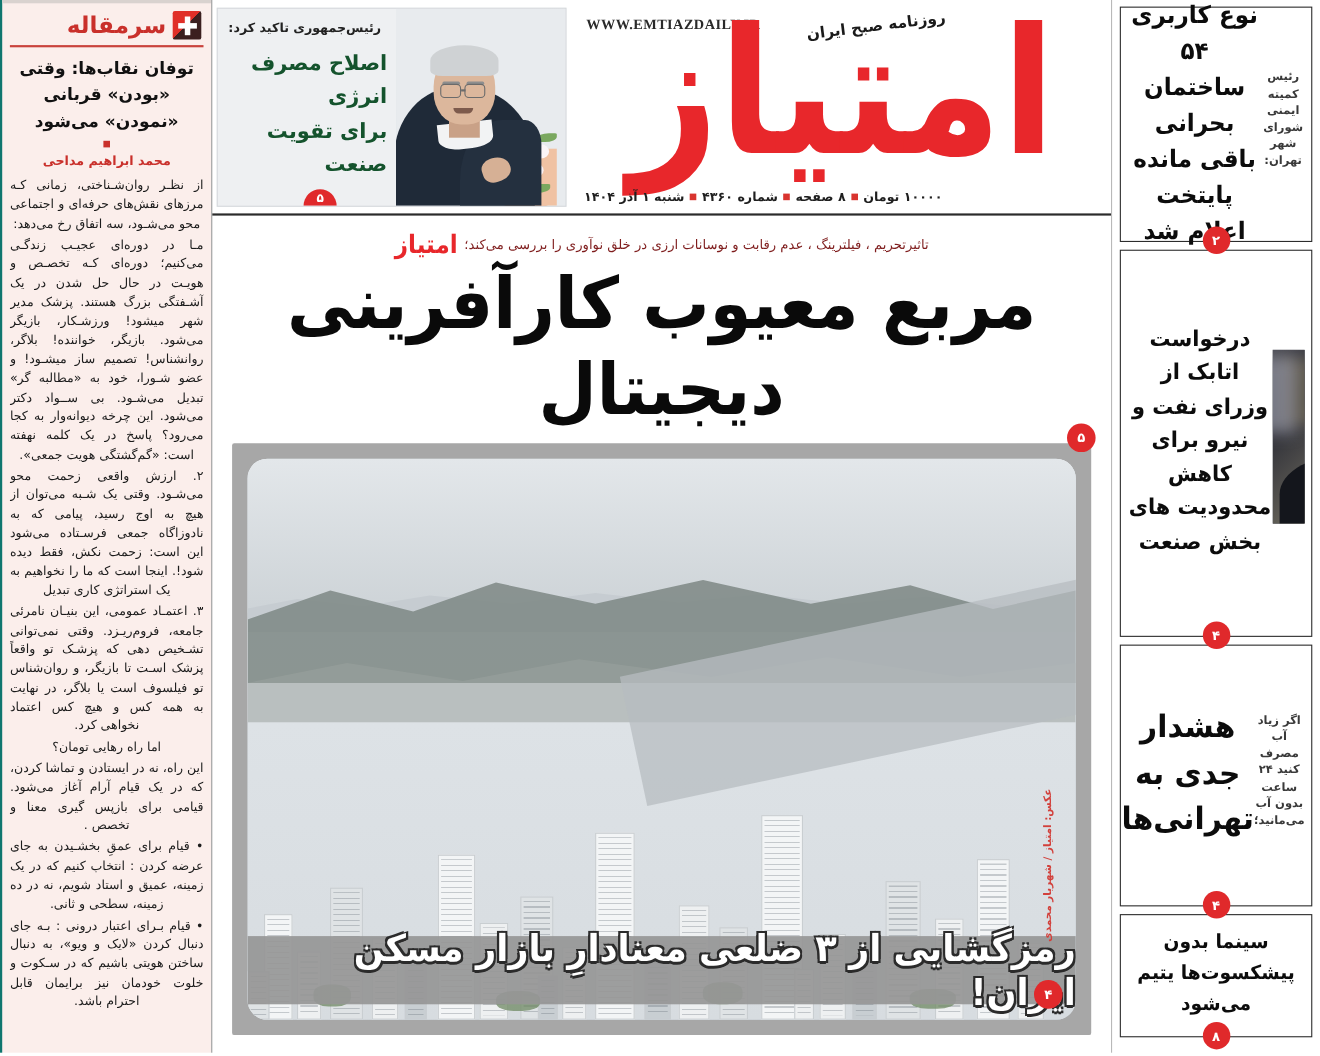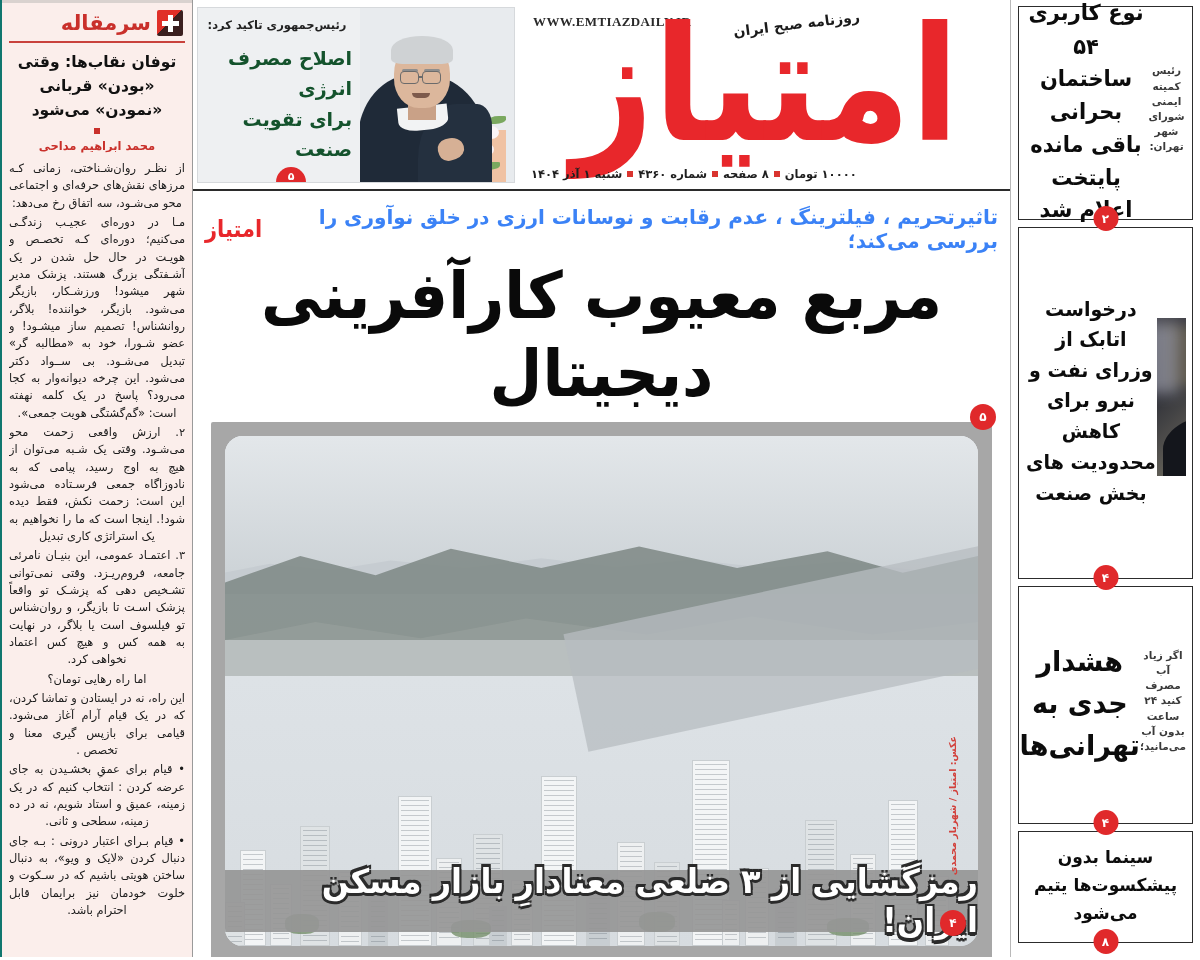--- a/index.html
+++ b/index.html
@@ -213,21 +213,21 @@
   }
   .lead-kicker {
     display: flex; flex-direction: row-reverse; align-items: center;
     justify-content: center; gap: 6px; padding: 4px 0 6px 0;
   }
   .lead-kicker .brand {
     font-size: 21px; font-weight: 900; color: #e8272b; letter-spacing: -1px;
     transform: scaleY(1.1);
   }
   .lead-kicker .ktext {
-    font-size: 20px; font-weight: 700; color: #3b82f6;
+    font-size: 12px; font-weight: 400; color: #7f1d1d;
   }
   .lead-head {
     text-align: center;
     font-size: 61px; font-weight: 900; color: #0a0a0a;
     line-height: 1.22; letter-spacing: -2px;
     padding: 2px 0 6px 0;
     transform: scaleY(1.06);
   }
   .photo-frame {
     position: relative;

